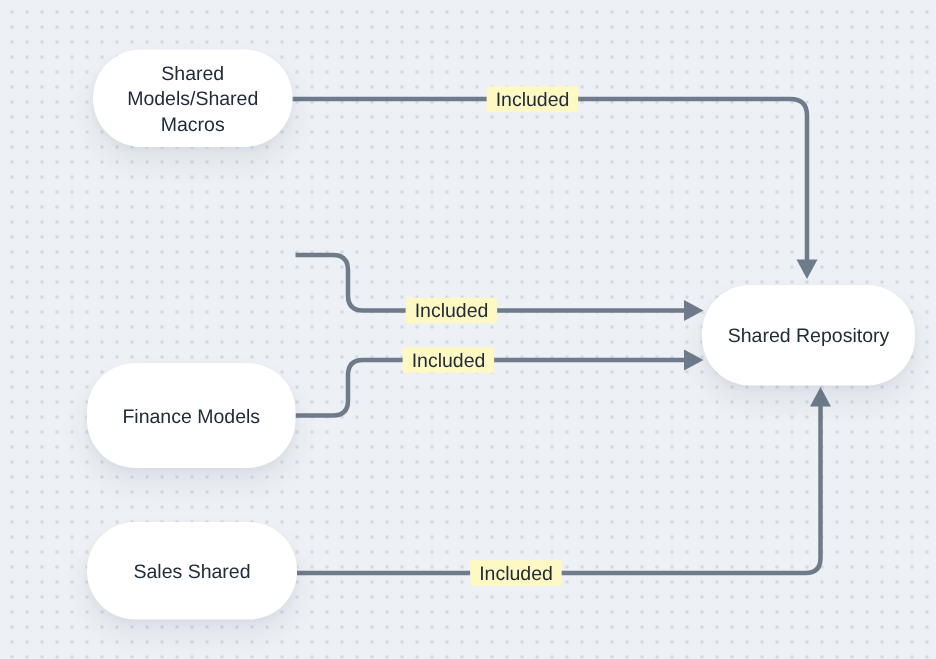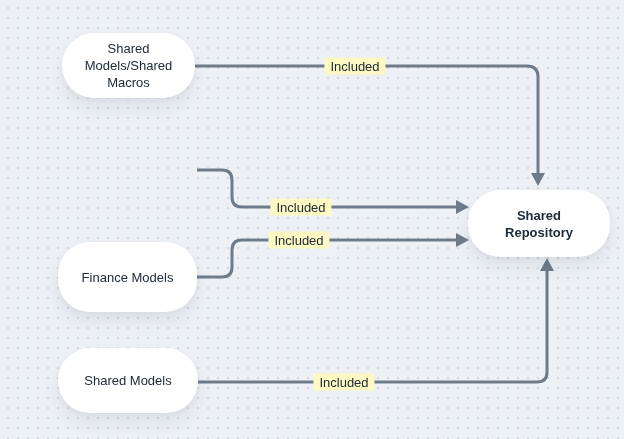--- a/index.html
+++ b/index.html
@@ -54,21 +54,21 @@
     color: #202c3a;
   }
   .node .node-label {
     display: block;
     padding: 0 14px;
   }
   .node-shared-models { left: 62px;  top: 33px;  width: 133px; height: 65px; }
   .node-marketing     { left: 58px;  top: 138px; width: 139px; height: 64px; }
   .node-finance       { left: 58px;  top: 242px; width: 139px; height: 70px; align-items: center; }
   .node-sales         { left: 58px;  top: 348px; width: 140px; height: 65px; }
-  .node-repository    { left: 468px; top: 190px; width: 142px; height: 67px; font-weight: bold; }
+  .node-repository    { left: 468px; top: 190px; width: 142px; height: 67px; }
 
   .edge-label {
     position: absolute;
     transform: translate(-50%, -50%);
     background: #fef9c3;
     padding: 1px 6px;
     font-size: 13px;
     line-height: 15px;
     color: #202c3a;
     white-space: nowrap;
@@ -101,21 +101,21 @@
   <div class="node node-shared-models">
     <span class="node-label">Shared Models/Shared Macros</span>
   </div>
 
 
   <div class="node node-finance">
     <span class="node-label">Finance Models</span>
   </div>
 
   <div class="node node-sales">
-    <span class="node-label">Shared Models</span>
+    <span class="node-label">Sales Shared</span>
   </div>
 
   <div class="node node-repository">
     <span class="node-label">Shared Repository</span>
   </div>
 
   <span class="edge-label edge-label-1">Included</span>
 
   <span class="edge-label edge-label-2">Included</span>
 

